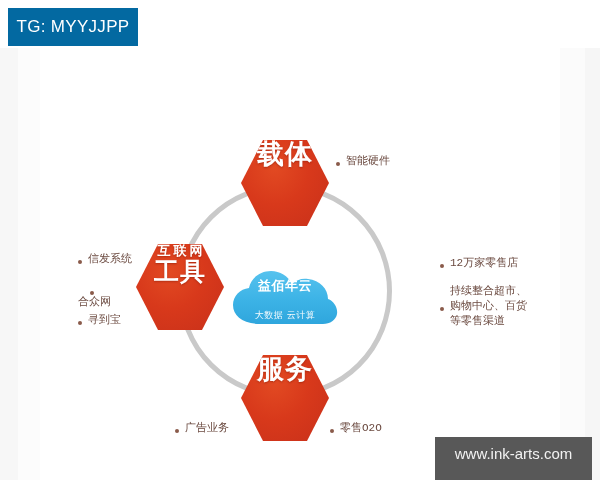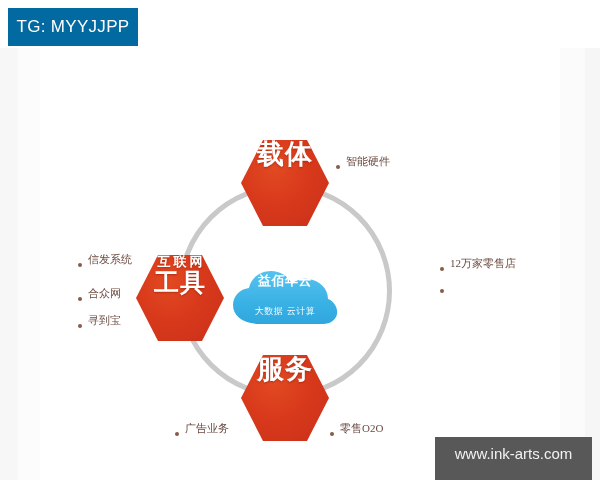--- a/index.html
+++ b/index.html
@@ -105,36 +105,37 @@
     margin-bottom: 1px;
     text-indent: 3px;
     text-shadow: 0 1px 2px rgba(120,20,0,.45);
     white-space: nowrap;
   }
   .hex .big.two-line { font-size: 25px; }
 
   #hex-top    { left: 241px; top: 92px; }
   #hex-right  { left: 346px; top: 200px; }
   #hex-bottom { left: 241px; top: 307px; }
-  #hex-left   { left: 136px; top: 207px; }
+  #hex-left   { left: 136px; top: 196px; }
 
   
   #cloud {
     position: absolute;
     left: 230px; top: 220px;
     width: 110px; height: 58px;
   }
   #cloud svg { display: block; }
   #cloud-text {
     position: absolute;
     left: 0; top: 0;
     width: 110px; height: 58px;
     display: flex;
     flex-direction: column;
     align-items: center;
+    justify-content: center;
     color: #ffffff;
     pointer-events: none;
   }
   #cloud-title {
     font-family: "DejaVu Sans", "Liberation Sans", sans-serif;
     font-size: 13px;
     font-weight: bold;
     letter-spacing: .5px;
     line-height: 1.2;
     margin-top: 5px;
@@ -147,43 +148,43 @@
     line-height: 1.2;
     margin-top: 17px;
     white-space: nowrap;
     opacity: .95;
   }
 
   
   .label {
     position: absolute;
     display: flex;
-    align-items: flex-end;
-    font-family: Liberation Serif, serif;
+    align-items: center;
+    font-family: Liberation Mono, monospace;
     font-size: 11px;
     line-height: 15px;
     color: #6b4a40;
     white-space: nowrap;
   }
   .label .dot {
     width: 4px; height: 4px;
     border-radius: 50%;
     background: #8a5a4a;
     margin-right: 6px;
     margin-top: 5px;
     flex: 0 0 auto;
   }
   .label .txt { display: block; }
   .label.wrap { white-space: normal; width: 92px; }
 
   #lbl-smart-hardware { left: 336px; top: 106px; }
   #lbl-retail-stores  { left: 440px; top: 208px; }
   #lbl-integrate      { left: 440px; top: 236px; }
   #lbl-xinfa          { left: 78px;  top: 204px; }
-  #lbl-hezhong        { left: 78px;  top: 238px; }
+  #lbl-hezhong        { left: 78px;  top: 238px; flex-direction: column; }
   #lbl-xundaobao      { left: 78px;  top: 265px; }
   #lbl-ad-business    { left: 175px; top: 373px; }
   #lbl-retail-o2o     { left: 330px; top: 373px; }
 </style>
 </head>
 <body>
 
 <div id="canvas">
 
   <div id="img-area">
@@ -236,20 +237,21 @@
       <span class="txt">智能硬件</span>
     </div>
 
     <div class="label" id="lbl-retail-stores">
       <span class="dot"></span>
       <span class="txt">12万家零售店</span>
     </div>
 
     <div class="label wrap" id="lbl-integrate">
       <span class="dot"></span>
+      <span class="txt">持续整合超市、购物中心、百货等零售渠道</span>
     </div>
 
     <div class="label" id="lbl-xinfa">
       <span class="dot"></span>
       <span class="txt">信发系统</span>
     </div>
 
     <div class="label" id="lbl-hezhong">
       <span class="dot"></span>
       <span class="txt">合众网</span>

